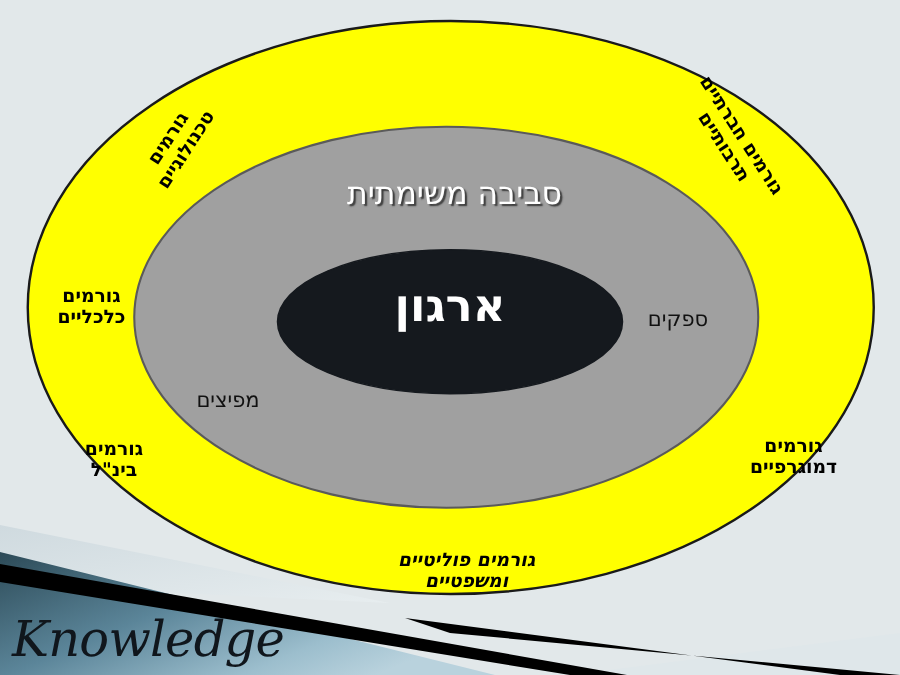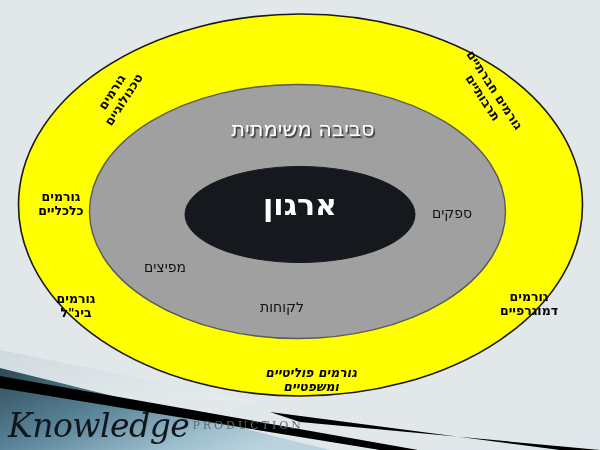--- a/index.html
+++ b/index.html
@@ -84,21 +84,21 @@
     height: 100px;
     overflow: hidden;
     pointer-events: none;
   }
   #banner svg { display: block; width: 600px; height: 100px; }
   .logo-wrap {
     position: absolute;
     left: 8px;
     bottom: 8px;
     display: flex;
-    align-items: center;
+    align-items: flex-start;
     pointer-events: none;
   }
   .logo-script {
     font-family: "DejaVu Serif", "Liberation Serif", serif;
     font-style: italic;
     font-size: 33px;
     color: #10161c;
     letter-spacing: -0.5px;
     line-height: 1;
   }
@@ -142,23 +142,22 @@
 בינ"ל</div>
 
   <div class="lbl lbl-outer" style="left:231px; top:366px; width:160px;font-style:italic;">גורמים פוליטיים
 ומשפטיים</div>
 
   <div class="lbl lbl-mid-title" style="left:183px; top:118px; width:240px;">סביבה משימתית</div>
 
 
   <div class="lbl lbl-mid" style="left:416px; top:206px; width:72px;">ספקים</div>
 
-  <div class="lbl lbl-mid" style="left:124px; top:260px; width:82px;">מפיצים</div>
+  <div class="lbl lbl-mid" style="left:111px; top:260px; width:82px;">מפיצים</div>
 
-  <div class="lbl lbl-mid" style="left:237px; top:300px; width:90px;">לקוחות</div>
 
   <div class="lbl lbl-core" style="left:205px; top:188px; width:190px;">ארגון</div>
 
   <div id="banner">
     <svg viewBox="0 0 600 100" preserveAspectRatio="none">
       <defs>
         <linearGradient id="tealGrad" x1="0" y1="0" x2="1" y2="0.6">
           <stop offset="0%" stop-color="#2c4a57"></stop>
           <stop offset="45%" stop-color="#5b8599"></stop>
           <stop offset="80%" stop-color="#9cbecd"></stop>
@@ -175,17 +174,16 @@
       <polygon points="600,72 600,100 380,100" fill="#dfe7ea"></polygon>
 
       <polygon points="0,18 330,100 0,100" fill="url(#tealGrad)"></polygon>
 
       <polygon points="0,26 418,100 380,100 0,38" fill="#000000"></polygon>
       <polygon points="300,72 600,100 560,100 270,62" fill="#000000"></polygon>
     </svg>
 
     <div class="logo-wrap">
       <span class="logo-script">Knowledge</span>
-      <span class="logo-sub">PRODUCTION</span>
     </div>
   </div>
 
 </div>
 
 </body></html>

